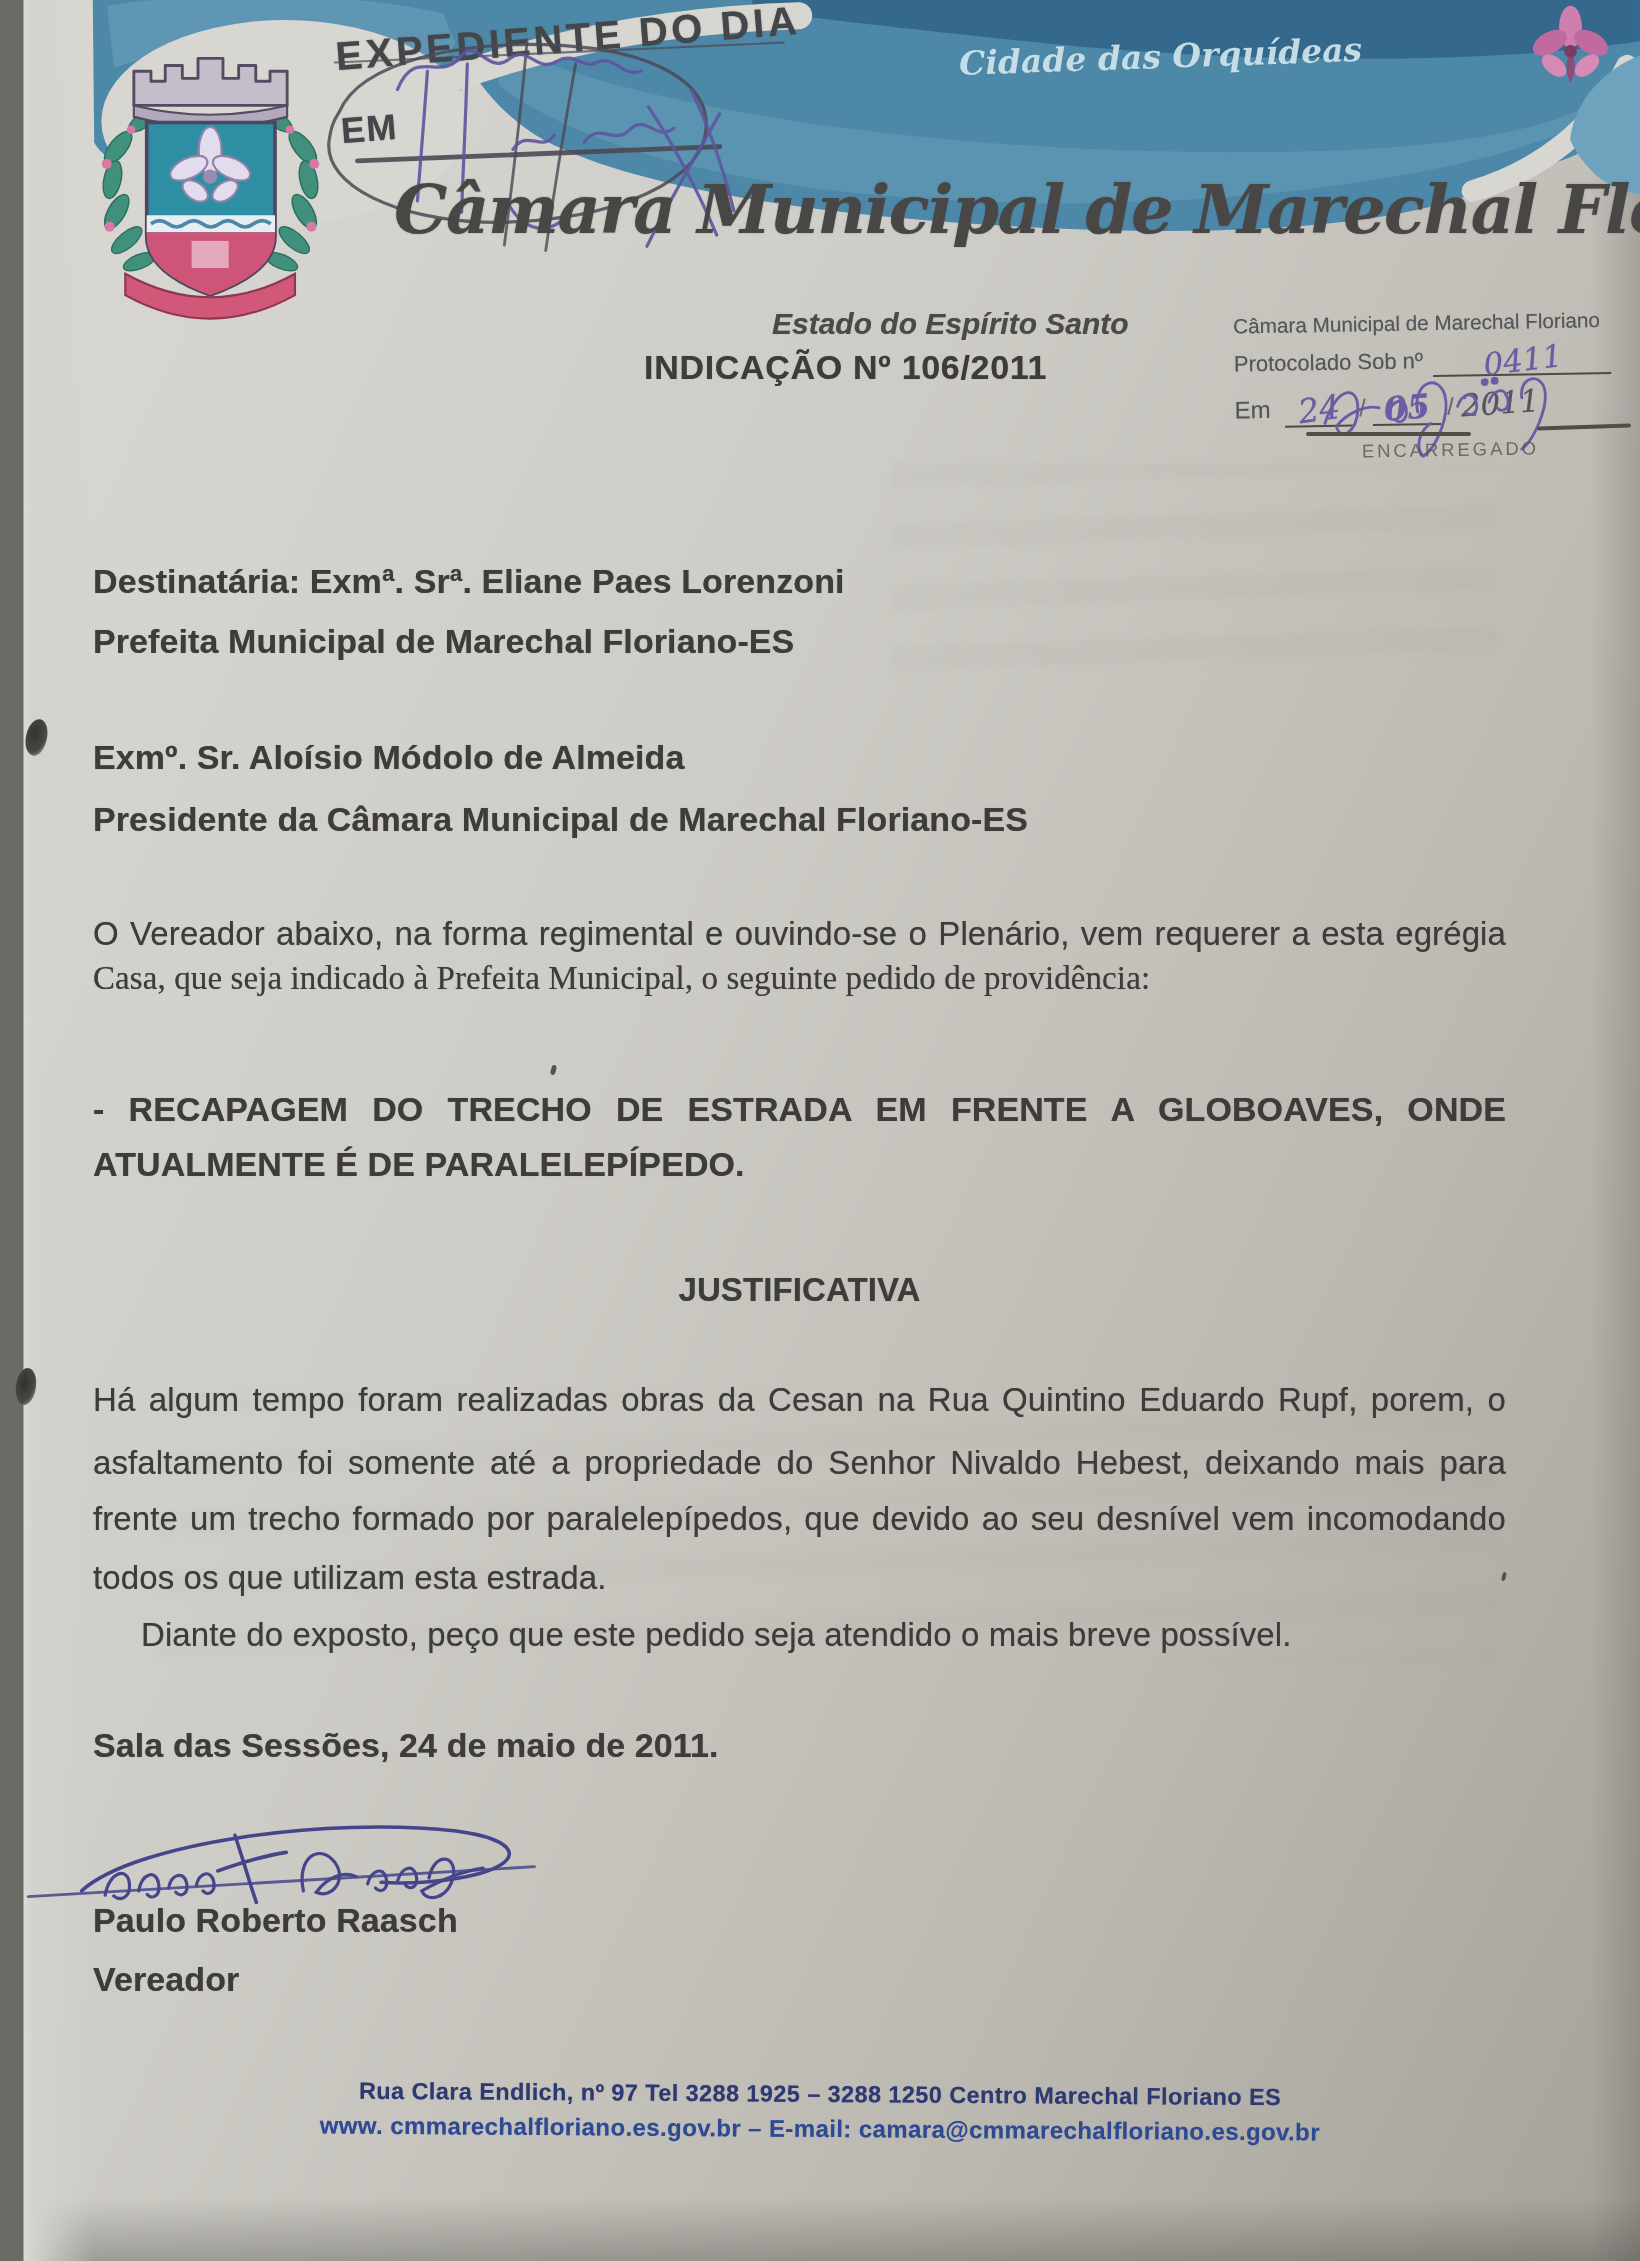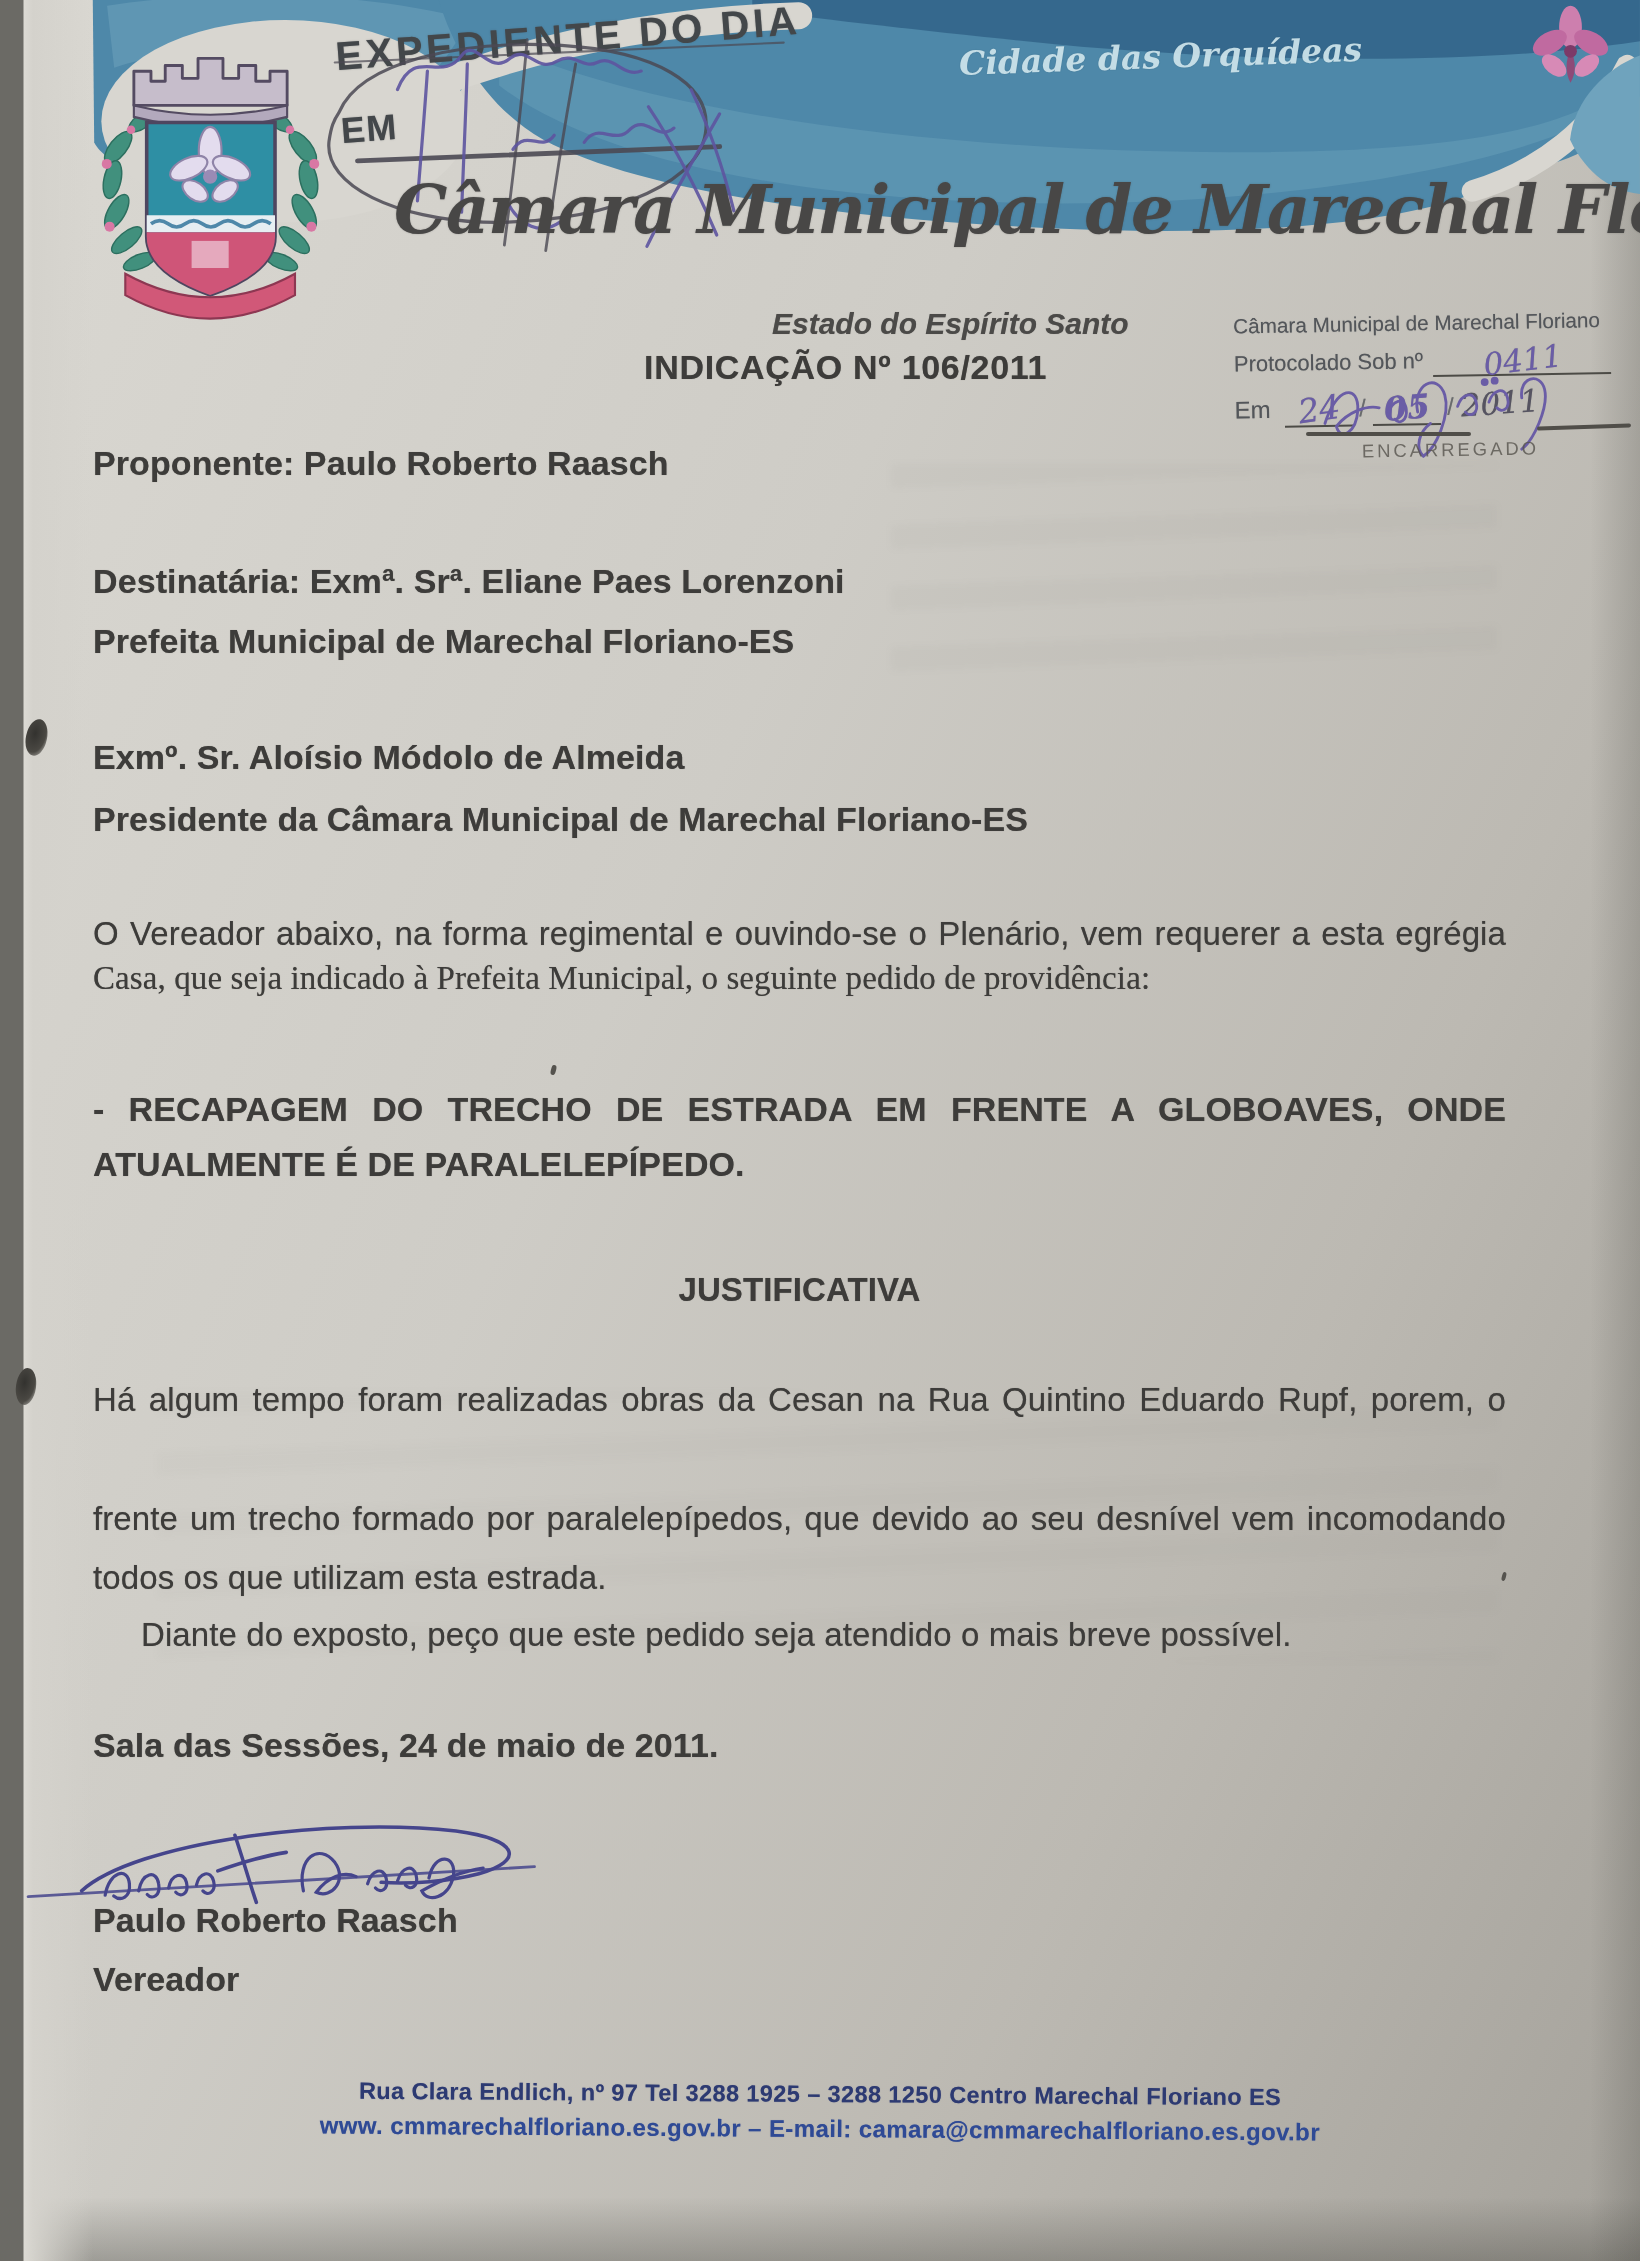--- a/index.html
+++ b/index.html
@@ -168,35 +168,35 @@
   <div class="abs" style="left:1537px;top:425px;width:94px;height:3.6px;background:#504e49;border-radius:2.1px;transform:rotate(-2deg);"></div>
   <div class="abs" style="left:1362px;top:439px;font-size:18.5px;letter-spacing:2.9px;color:#57544e;opacity:.8;transform:rotate(-1deg);">ENCARREGADO</div>
 
   <div class="smudge" style="left:891px;top:464px;width:606px;height:214px;"></div>
   <div class="smudge" style="left:157px;top:1391px;width:1341px;height:271px;opacity:.22;"></div>
   <div class="punch" style="left:26px;top:719px;width:21.4px;height:37px;transform:rotate(12deg);"></div>
   <div class="punch" style="left:15.7px;top:1368px;width:20px;height:37px;transform:rotate(8deg);"></div>
   <div class="speck" style="left:551px;top:1065px;width:5px;height:10px;transform:rotate(14deg);"></div>
   <div class="speck" style="left:1502px;top:1572px;width:4.3px;height:8.6px;transform:rotate(14deg);"></div>
 
-  <div class="tline hline ink" style="top:444px;">Proponente: Paulo Roberto Raasch</div>
   <div class="tline hline ink" style="top:562px;">Destinatária: Exmª. Srª. Eliane Paes Lorenzoni</div>
   <div class="tline hline ink" style="top:738px;">Exmº. Sr. Aloísio Módolo de Almeida</div>
   <div class="tline hline ink" style="top:622px;">Prefeita Municipal de Marechal Floriano-ES</div>
   <div class="tline ink jl" style="top:915px;">O Vereador abaixo, na forma regimental e ouvindo-se o Plenário, vem requerer a esta egrégia</div>
 
   <div class="tline hline ink" style="top:800px;">Presidente da Câmara Municipal de Marechal Floriano-ES</div>
   <div class="tline ink" style="top:960px;font-family:Liberation Serif, serif;">Casa, que seja indicado à Prefeita Municipal, o seguinte pedido de providência:</div>
 
   <div class="tline hline ink jl" style="top:1090px;">- RECAPAGEM DO TRECHO DE ESTRADA EM FRENTE A GLOBOAVES, ONDE</div>
   <div class="tline hline ink" style="top:1145px;">ATUALMENTE É DE PARALELEPÍPEDO.</div>
 
   <div class="tline hline ink ctr" style="top:1271px;font-size:33px;text-align:center;">JUSTIFICATIVA</div>
 
   <div class="tline ink jl" style="top:1381px;">Há algum tempo foram realizadas obras da Cesan na Rua Quintino Eduardo Rupf, porem, o</div>
+  <div class="tline ink jl" style="top:1444px;">asfaltamento foi somente até a propriedade do Senhor Nivaldo Hebest, deixando mais para</div>
   <div class="tline ink jl" style="top:1500px;">frente um trecho formado por paralelepípedos, que devido ao seu desnível vem incomodando</div>
   <div class="tline ink" style="top:1559px;">todos os que utilizam esta estrada.</div>
   <div class="tline ink" style="top:1616px;margin-left:48px;">Diante do exposto, peço que este pedido seja atendido o mais breve possível.</div>
 
   <div class="tline hline ink" style="top:1726px;">Sala das Sessões, 24 de maio de 2011.</div>
 
   <svg class="abs" style="left:21.4px;top:1811px" width="542" height="107" viewBox="0 0 760 150" fill="none" stroke="#45458c" stroke-linecap="round">
     <path d="M10,120 C200,108 460,94 720,78" stroke-width="4" opacity="0.85"></path>
     <path d="M85,112 C160,44 430,8 610,28 C700,40 706,70 642,88 C600,99 545,103 505,100" stroke-width="5"></path>
     <path d="M118,118 C124,84 150,78 152,102 C154,121 140,127 130,119" stroke-width="4.5"></path>

